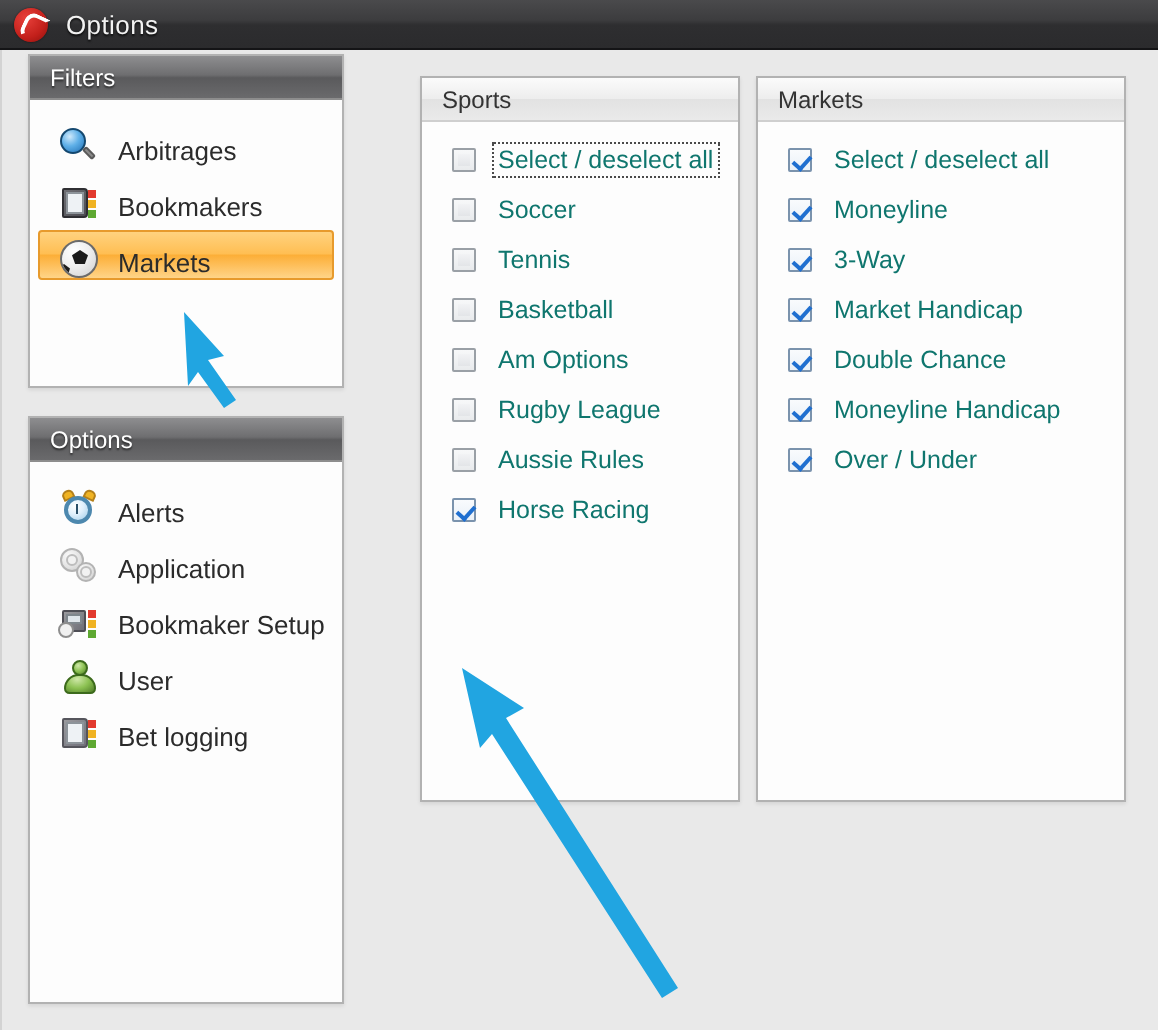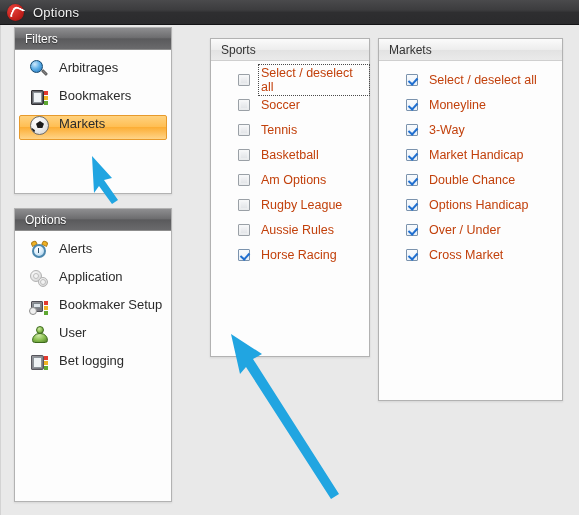--- a/index.html
+++ b/index.html
@@ -96,21 +96,21 @@
     border-bottom: 1px solid #cfcfcf;
   }
   .panel-body {
     padding: 6px 0 0 0;
   }
 
   
   .nav-item {
     height: 25px;
     display: flex;
-    align-items: flex-start;
+    align-items: flex-end;
     padding-left: 10px;
     font-size: 13px;
     color: #2b2b2b;
     box-sizing: border-box;
     margin: 3px 4px;
     border: 1px solid transparent;
     border-radius: 2px;
   }
   .nav-item.selected {
     background: linear-gradient(to bottom, #ffd27f 0%, #ffbe52 48%, #fcae36 50%, #ffd488 100%);
@@ -230,23 +230,23 @@
   .ic-bkset .tabs i { display:block; width:4px; height:4px; margin-bottom:1px; }
   .ic-bkset .tabs i:nth-child(1){ background:#e23a2e; }
   .ic-bkset .tabs i:nth-child(2){ background:#f0b323; }
   .ic-bkset .tabs i:nth-child(3){ background:#5ea832; }
 
   
   .check-row {
     height: 25px;
     display: flex;
     align-items: center;
-    padding-left: 27px;
+    padding-left: 15px;
     font-size: 12.5px;
-    color: #c2410c;
+    color: #0f766e;
     box-sizing: border-box;
   }
   .cbox {
     width: 12px; height: 12px;
     border: 1px solid #9aa0a6;
     background: linear-gradient(to bottom,#f7f8f9 0%, #e9ebed 100%);
     box-sizing: border-box;
     flex: none;
     position: relative;
     border-radius: 1px;
@@ -381,21 +381,21 @@
               <i></i>
               <i></i>
             </span>
         </span>
         <span class="nav-label">Bet logging</span>
       </div>
 
     </div>
   </div>
 
-  <div class="panel light" id="sports-panel" style="left:210px; top:13px; width:160px; height:319px;">
+  <div class="panel light" id="sports-panel" style="left:210px; top:13px; width:160px; height:363px;">
     <div class="panel-header">
       <span>Sports</span>
     </div>
     <div class="panel-body" id="sports-list">
         <div class="check-row">
           <span class="cbox unchecked"></span>
           <span class="check-label focused">Select / deselect all</span>
         </div>
         <div class="check-row">
           <span class="cbox unchecked"></span>
@@ -448,29 +448,25 @@
         <div class="check-row">
           <span class="cbox checked"></span>
           <span class="check-label">Market Handicap</span>
         </div>
         <div class="check-row">
           <span class="cbox checked"></span>
           <span class="check-label">Double Chance</span>
         </div>
         <div class="check-row">
           <span class="cbox checked"></span>
-          <span class="check-label">Options Handicap</span>
+          <span class="check-label">Moneyline Handicap</span>
         </div>
         <div class="check-row">
           <span class="cbox checked"></span>
           <span class="check-label">Over / Under</span>
-        </div>
-        <div class="check-row">
-          <span class="cbox checked"></span>
-          <span class="check-label">Cross Market</span>
         </div>
       </div>
   </div>
 
 </div>
 
 <svg id="arrow-layer" viewBox="0 0 579 515">
   <g>
     <path d="M 92,156 L 112,178 L 104,180 L 118,200 L 112,204 L 99,186 L 94,193 Z" fill="#21a5e1"></path>
   </g>

